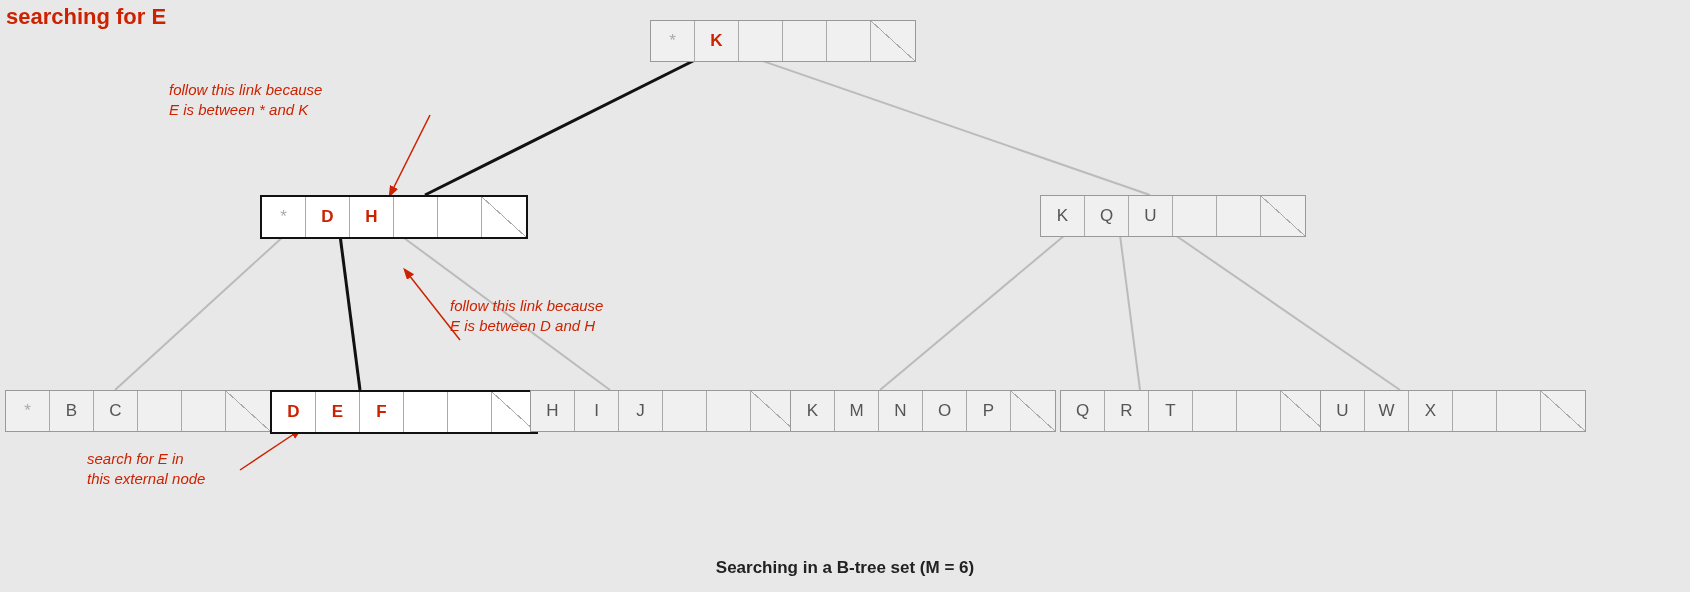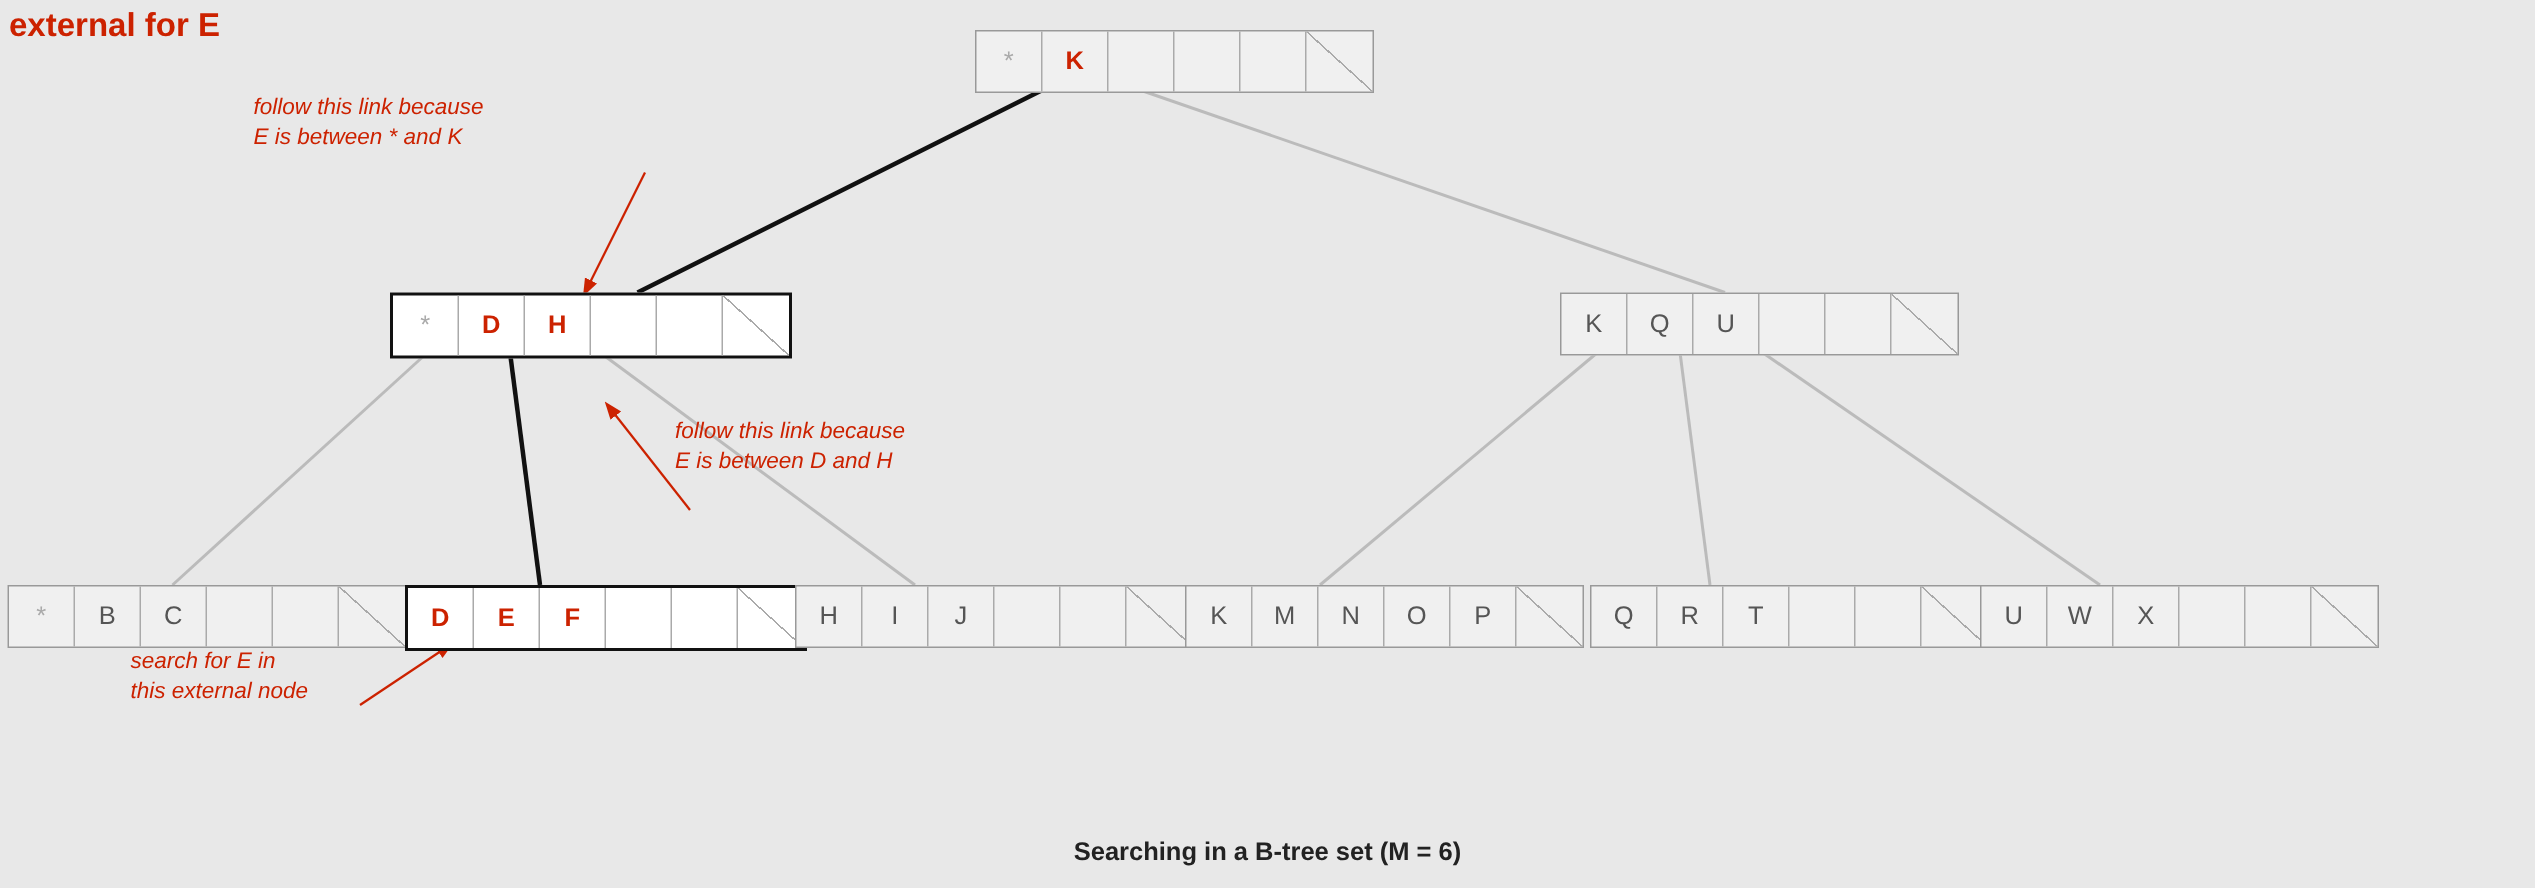--- a/index.html
+++ b/index.html
@@ -51,20 +51,21 @@
     }
     .cell.gray { color: #aaa; }
 
     
     .annotation {
       position: absolute;
       color: #cc2200;
       font-style: italic;
       font-size: 15px;
       line-height: 1.3;
+      margin-top: 18px;
     }
 
     
     #arrows {
       position: absolute;
       top: 0; left: 0;
       width: 1690px;
       height: 592px;
       pointer-events: none;
     }
@@ -77,21 +78,21 @@
       transform: translateX(-50%);
       font-size: 17px;
       font-weight: bold;
       color: #222;
     }
   </style>
 </head>
 <body>
 
 <div id="page-title">
-  <span>external for </span><span class="red" style="color:#cc2200">E</span>
+  <span>searching for </span><span class="red" style="color:#cc2200">E</span>
 </div>
 
 <svg id="arrows">
 
   <line x1="695" y1="60" x2="425" y2="195" stroke="#111" stroke-width="3"></line>
 
   <line x1="760" y1="60" x2="1150" y2="195" stroke="#bbb" stroke-width="2"></line>
 
   <line x1="285" y1="235" x2="115" y2="390" stroke="#bbb" stroke-width="2"></line>
 

